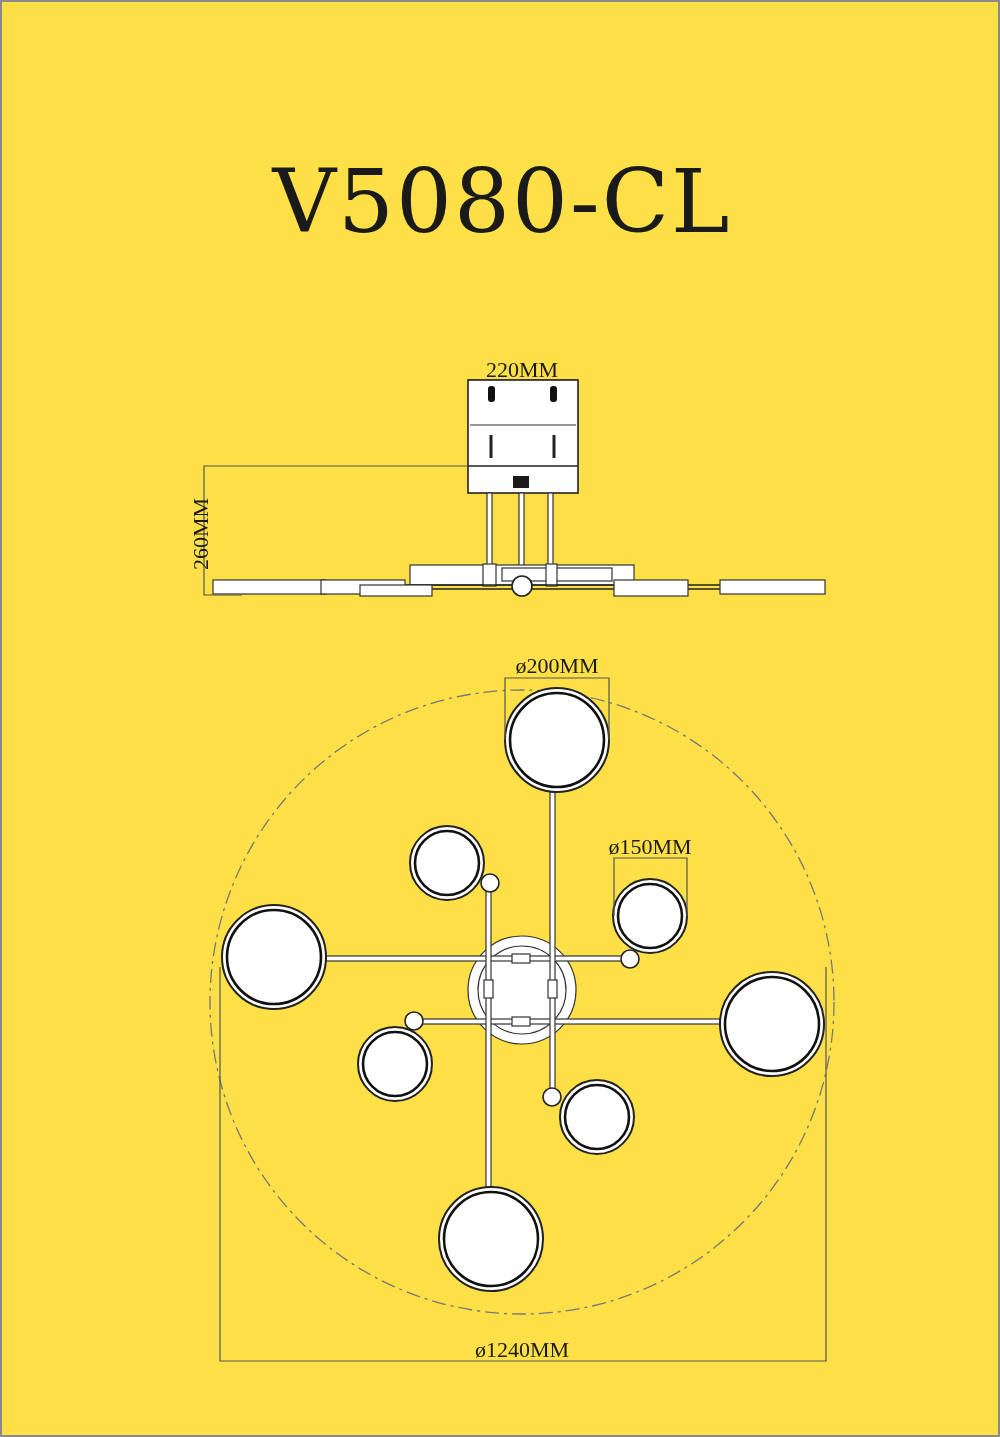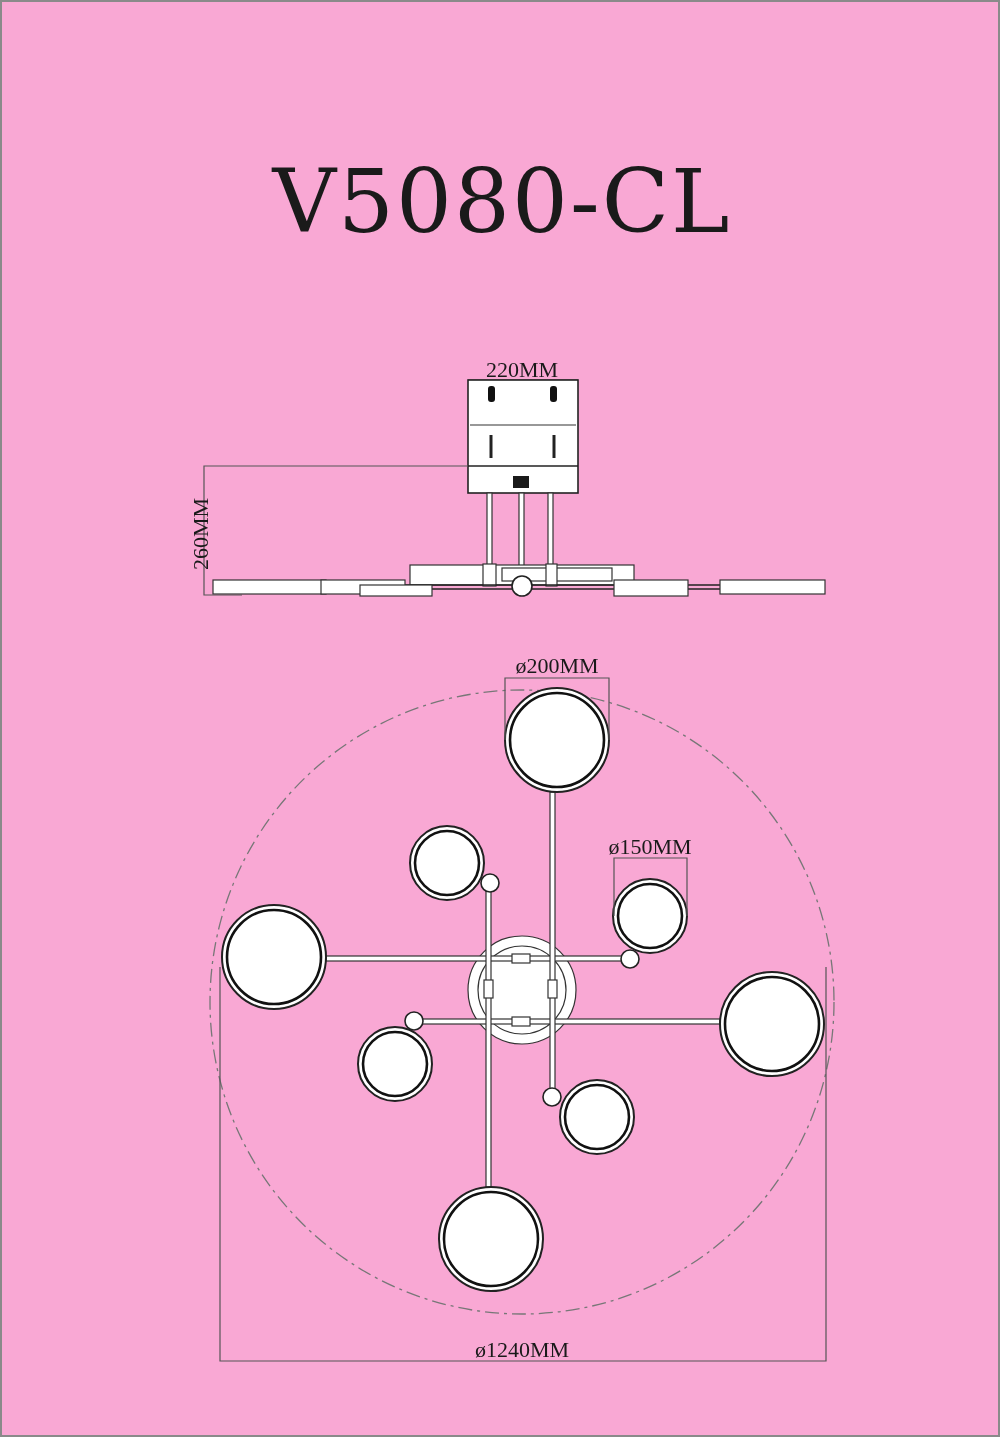--- a/index.html
+++ b/index.html
@@ -1,20 +1,20 @@
 <!DOCTYPE html>
 <html><head>
 <meta charset="utf-8">
 <style>
   html, body { margin: 0; padding: 0; background: #ffffff; }
   #page {
     position: relative;
     width: 1000px;
     height: 1437px;
-    background: #f9a8d4;
+    background: #fde047;
     box-sizing: border-box;
     border: 2px solid #8a8a8a;
     overflow: hidden;
   }
   #title {
     position: absolute;
     left: 0; top: 150px;
     width: 1000px;
     text-align: center;
     font-family: "DejaVu Serif", "Liberation Serif", serif;

